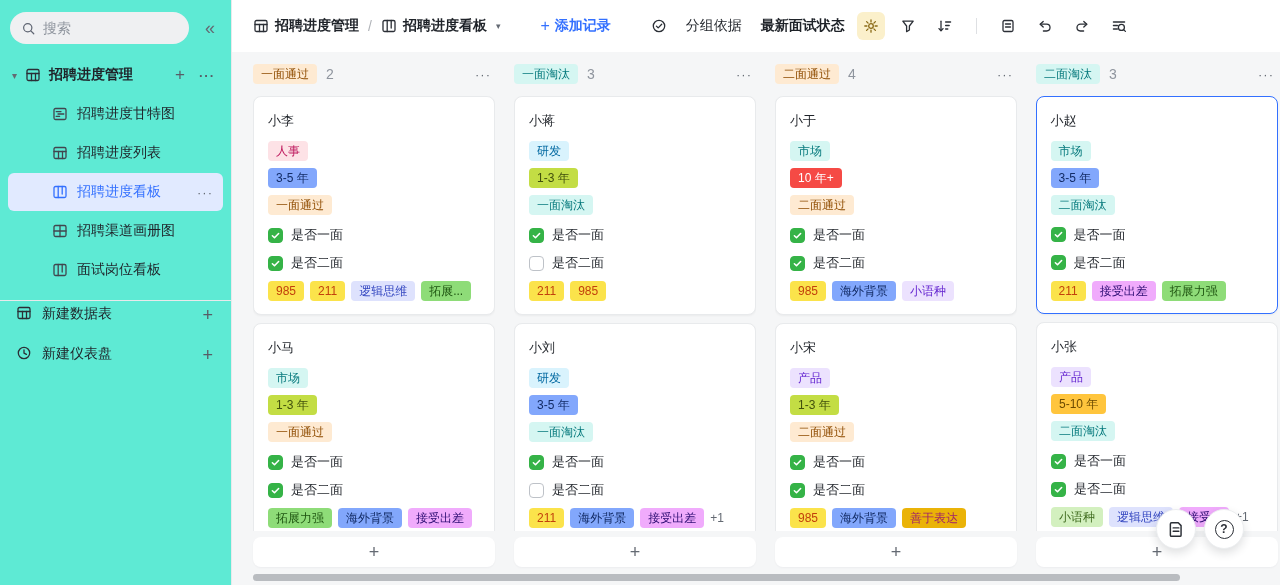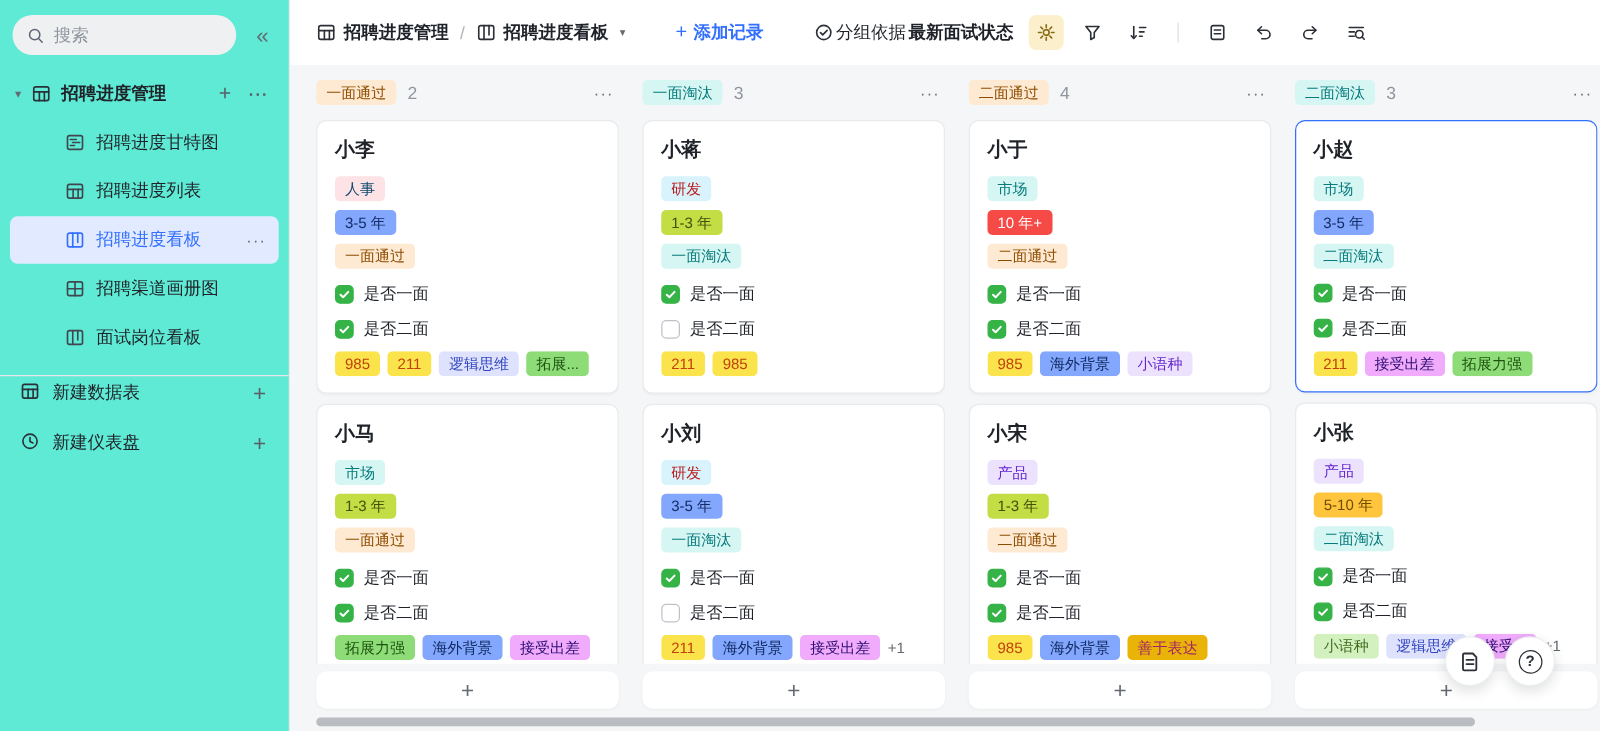--- a/index.html
+++ b/index.html
@@ -39,40 +39,40 @@
 
 
 .main{flex:1;display:flex;flex-direction:column;min-width:0;position:relative}
 .topbar{height:52px;flex:none;display:flex;align-items:center;background:#fff;padding:0 16px 0 21px}
 .crumbs{display:flex;align-items:center;gap:6px;font-weight:600;white-space:nowrap}
 .crumbs .ic{color:#2b2f36}
 .crumbs .sep{color:#b0b3b8;font-weight:400;margin:0 3px}
 .crumbs .caret{font-size:9px;color:#646a73;margin-left:3px;cursor:pointer}
 .add-record{display:flex;align-items:center;gap:5px;margin-left:40px;border:none;background:none;color:var(--accent,#3370ff);font-size:14px;font-weight:600;font-family:inherit;cursor:pointer;white-space:nowrap}
 .add-record .plus{font-size:16px;font-weight:400}
-.group-by{display:flex;align-items:center;gap:2px;margin-left:40px;white-space:nowrap;cursor:pointer}
+.group-by{display:flex;align-items:center;gap:19px;margin-left:40px;white-space:nowrap;cursor:pointer}
 .group-by .ic{color:#2b2f36}
 .gb-val{font-weight:600}
 .tb-icons{display:flex;align-items:center;gap:9px;margin-left:12px}
 .tb-btn{width:28px;height:28px;border:none;background:none;border-radius:6px;display:flex;align-items:center;justify-content:center;color:#2b2f36;cursor:pointer;padding:0}
 .tb-btn .ic{width:16px;height:16px}
 .tb-btn.gear{background:var(--settings-active-bg,#fbf0cb);color:#8a6a16}
 .vdiv{width:1px;height:16px;background:#dee0e3;margin:0 8px}
 
 
 .board{flex:1;background:var(--board-bg,#f5f6f7);padding:10px 0 0 21px;display:flex;gap:19px;overflow:hidden;position:relative;min-height:0}
 .column{width:242px;flex:none;display:flex;flex-direction:column;min-height:0}
 .col-head{display:flex;align-items:center;height:24px;margin-bottom:10px;flex:none}
 .col-title{height:22px;font-size:13px;padding:0 9px;border-radius:4px;display:inline-flex;align-items:center;white-space:nowrap}
 .col-count{margin-left:9px;color:#8f959e;font-size:14px;flex:1}
 .col-more{color:#646a73;font-size:13px;letter-spacing:1px;cursor:pointer;margin-right:4px}
 .col-cards{flex:1;min-height:0;overflow:hidden;display:flex;flex-direction:column;gap:8px;margin-bottom:6px}
 .card{background:#fff;border:1px solid #e8eaec;border-radius:8px;padding:13px 14px;box-shadow:0 1px 2px rgba(31,35,41,.05);flex:none;cursor:pointer}
 .card.selected{border:1.5px solid var(--accent,#3370ff);padding:12.5px 13.5px}
-.card-name{font-size:16px;font-weight:700;line-height:21px;margin-bottom:10px}
+.card-name{font-size:13px;font-weight:400;line-height:21px;margin-bottom:10px}
 .tag-line{margin-bottom:7px}
 .chip{display:inline-flex;align-items:center;height:20px;padding:0 8px;border-radius:4px;font-size:12px;line-height:20px;white-space:nowrap}
 .card-checks{margin-top:10px}
 .check-row{display:flex;align-items:center;height:20px;margin-bottom:8px}
 .cbox{width:15px;height:15px;border-radius:4px;border:1.5px solid #bec2c8;background:#fff;display:flex;align-items:center;justify-content:center;flex:none}
 .cbox .ck{display:none;width:11px;height:11px}
 .cbox.checked{background:var(--checkbox-green,#35b347);border-color:var(--checkbox-green,#35b347)}
 .cbox.checked .ck{display:block}
 .clabel{margin-left:8px;font-size:13px}
 .card-footer{display:flex;align-items:center;gap:6px;margin-top:2px;overflow:hidden;white-space:nowrap}
@@ -82,23 +82,23 @@
 
 
 .hscroll{position:absolute;left:21px;bottom:4px;width:927px;height:7px;border-radius:4px;background:#b9bcc0;cursor:pointer}
 .float-btns{position:absolute;right:36px;bottom:36px;display:flex;gap:8px}
 .fbtn{width:40px;height:40px;border-radius:50%;background:#fff;border:1px solid #eceef0;box-shadow:0 4px 10px rgba(31,35,41,.14);display:flex;align-items:center;justify-content:center;color:#2b2f36;cursor:pointer;padding:0}
 .fbtn .ic{width:18px;height:18px}
 .qmark{width:19px;height:19px;border:1.6px solid #2b2f36;border-radius:50%;display:flex;align-items:center;justify-content:center;font-size:12px;font-weight:700;color:#2b2f36}
 </style>
 <style>.c-orangelight{background:#feead2;color:#8f4c00}
 .c-cyanlight{background:#d5f6f2;color:#077a7d}
-.c-rose{background:#fde2e6;color:#0c4a6e}
+.c-rose{background:#fde2e6;color:#be185d}
 .c-teal{background:#d5f6f2;color:#077a7d}
-.c-sky{background:#d9f3fd;color:#b91c1c}
+.c-sky{background:#d9f3fd;color:#0369a1}
 .c-lavender{background:#ece2fe;color:#6425d0}
 .c-blue{background:#82a7fc;color:#132c66}
 .c-lime{background:#c3dd44;color:#41500c}
 .c-red{background:#f54a45;color:#ffffff}
 .c-amber{background:#ffc53d;color:#6d4a00}
 .c-yellow{background:#fbe34b;color:#c2410c}
 .c-periwinkle{background:#dee2fd;color:#3346c0}
 .c-purple{background:#f0abfc;color:#2d0d73}
 .c-green{background:#8edc78;color:#1e5410}
 .c-pink{background:#eab308;color:#a12468}

